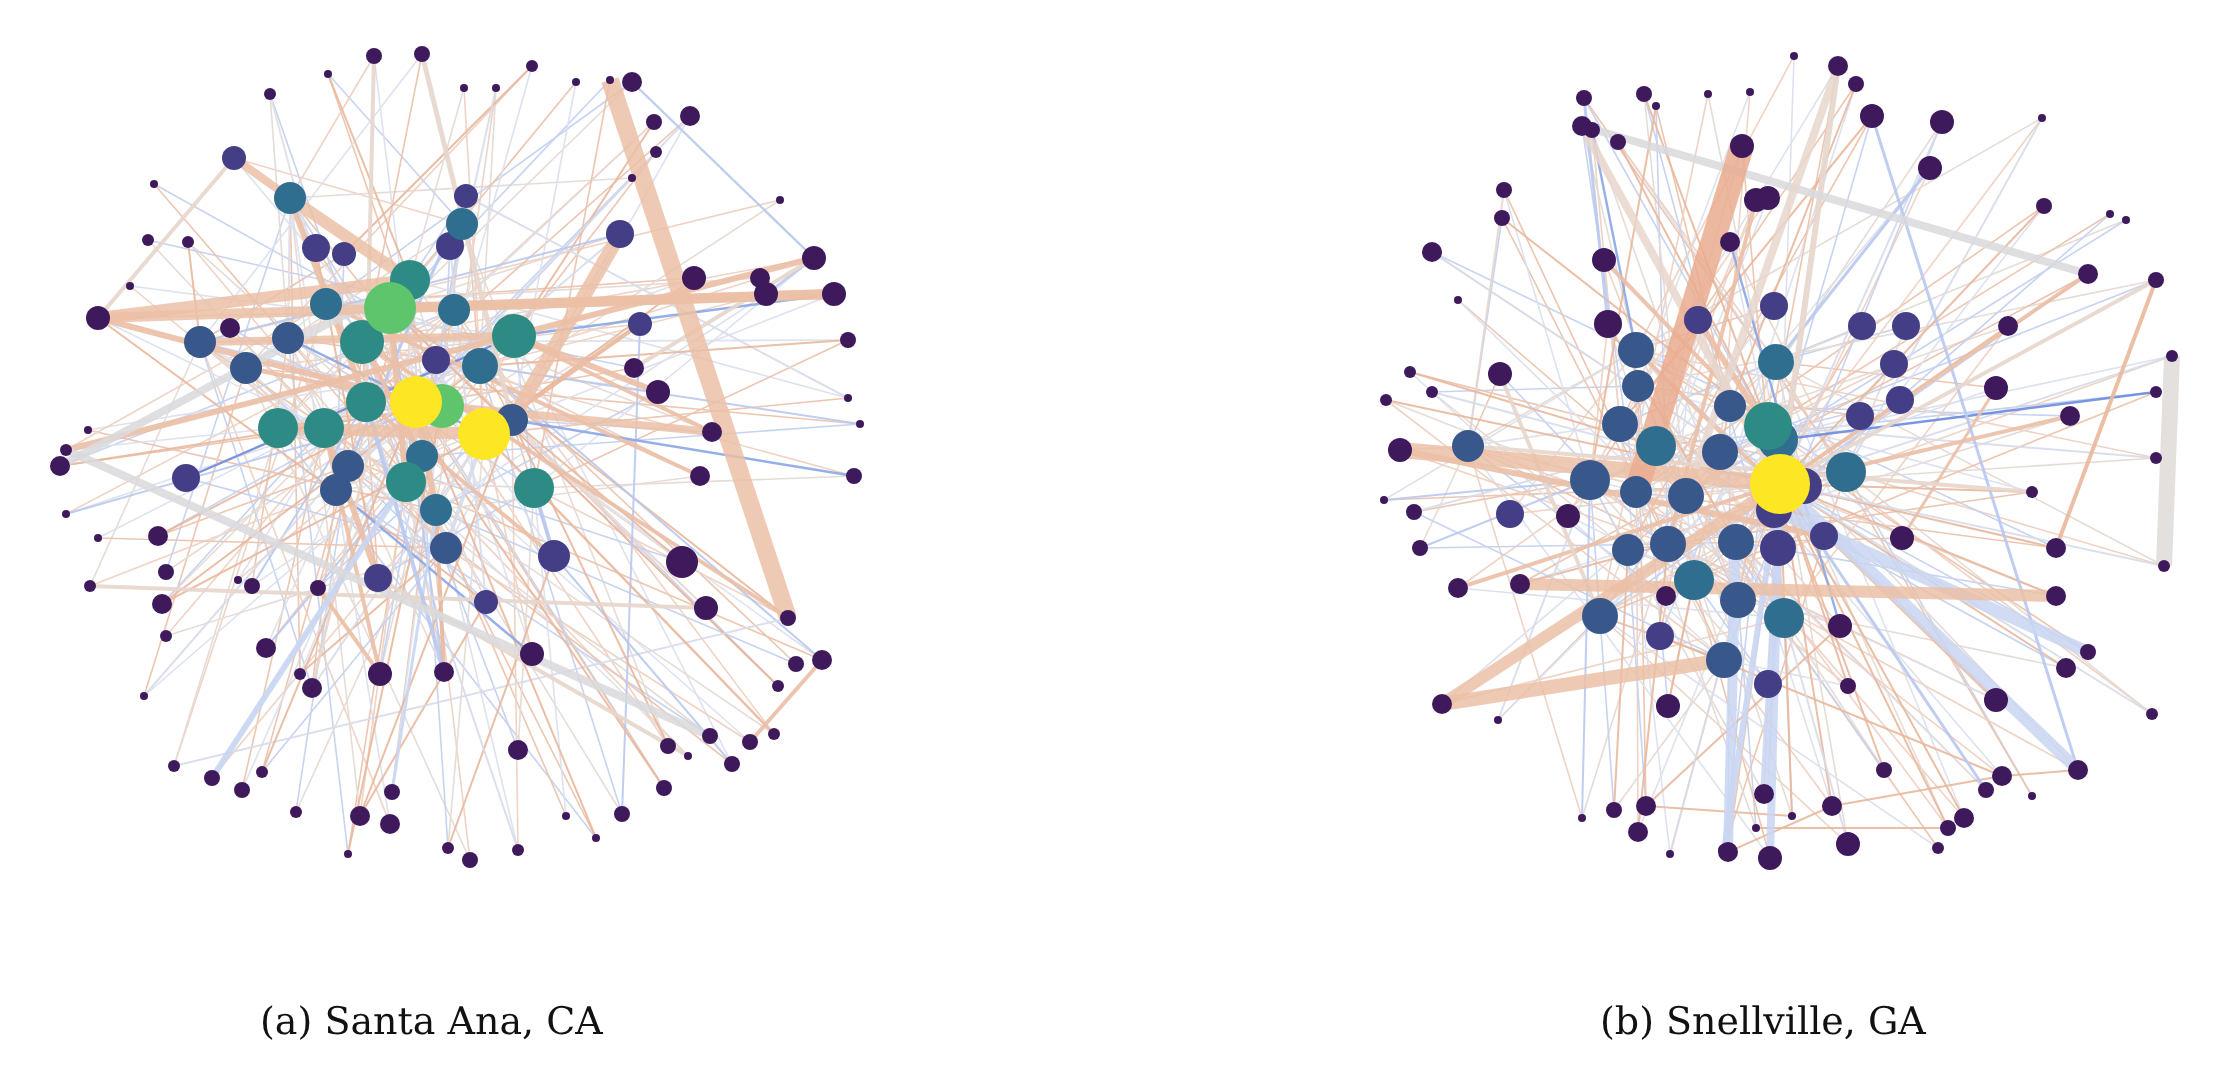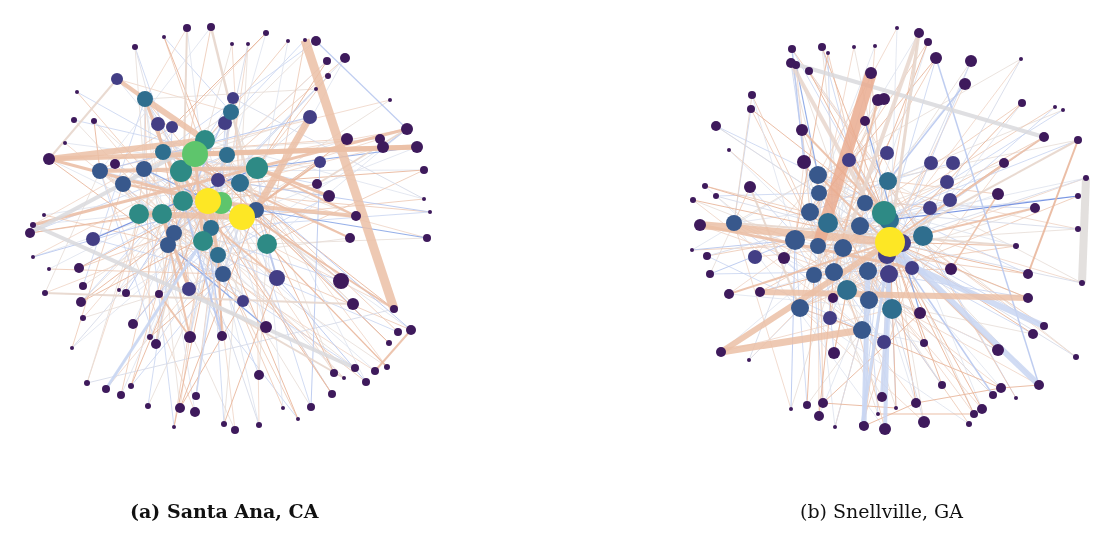--- a/index.html
+++ b/index.html
@@ -2,21 +2,21 @@
 <html><head>
 <meta charset="utf-8">
 <style>
   html,body{margin:0;padding:0;background:#ffffff;}
   body{width:1110px;height:542px;position:relative;overflow:hidden;font-family:"DejaVu Serif","Liberation Serif",serif;}
   .panel{position:absolute;top:0;}
   #panel-a{left:0;width:470px;height:542px;}
   #panel-b{left:666px;width:460px;height:542px;}
   svg.net{position:absolute;left:0;top:0;}
   .caption{position:absolute;top:500px;font-size:19px;color:#111;white-space:nowrap;font-family:"DejaVu Serif","Liberation Serif",serif;}
-  #caption-a{left:130px;font-weight:bold;}
+  #caption-a{left:130px;}
   #caption-b{left:134px;}
 </style>
 </head>
 <body>
 
 <div class="panel" id="panel-a">
   <svg class="net" id="svg-a" width="470" height="470" viewBox="0 0 470 470">
       <g>
         <line x1="344" y1="378" x2="203" y2="241" stroke="#dde2ee" stroke-width="0.8"></line>
         <line x1="344" y1="378" x2="144" y2="169" stroke="#efd3c4" stroke-width="0.8"></line>

